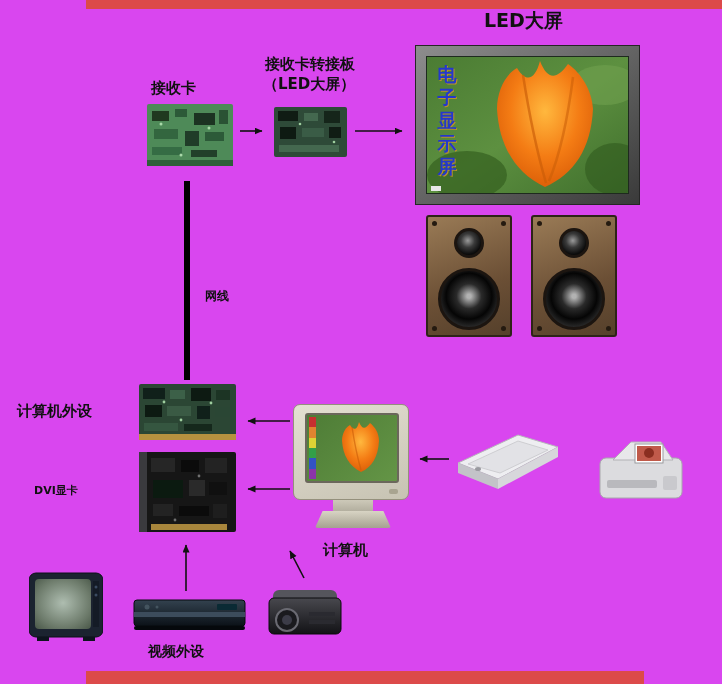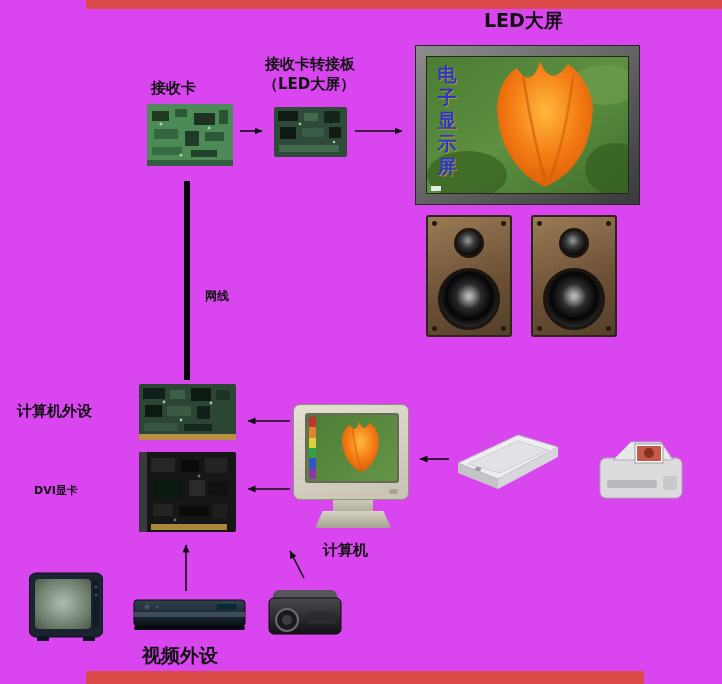--- a/index.html
+++ b/index.html
@@ -73,21 +73,21 @@
   </svg>
 
   <div class="label" style="left:484px;top:8px;font-size:19px">LED大屏</div>
   <div class="label" style="left:151px;top:79px;font-size:15px">接收卡</div>
   <div class="label" style="left:265px;top:55px;font-size:15px">接收卡转接板</div>
   <div class="label" style="left:263px;top:75px;font-size:15px">（LED大屏）</div>
   <div class="label" style="left:205px;top:288px;font-size:12px">网线</div>
   <div class="label" style="left:17px;top:402px;font-size:15px">计算机外设</div>
   <div class="label" style="left:34px;top:483px;font-size:11px">DVI显卡</div>
   <div class="label" style="left:323px;top:541px;font-size:15px">计算机</div>
-  <div class="label" style="left:142px;top:643px;font-size:19px">视频外设</div>
+  <div class="label" style="left:148px;top:643px;font-size:14px">视频外设</div>
 
   <div class="node" style="left:147px;top:104px">
     <svg width="86" height="62" viewBox="0 0 86 62">
       <rect width="86" height="62" rx="2" fill="#4e8a58"></rect>
       <g>
         <rect x="5" y="7" width="17" height="10" fill="#20391f"></rect>
         <rect x="28" y="5" width="12" height="8" fill="#2c5a38"></rect>
         <rect x="47" y="9" width="21" height="12" fill="#1c3322"></rect>
         <rect x="72" y="6" width="9" height="14" fill="#2a5234"></rect>
         <rect x="7" y="25" width="24" height="10" fill="#33663f"></rect>

